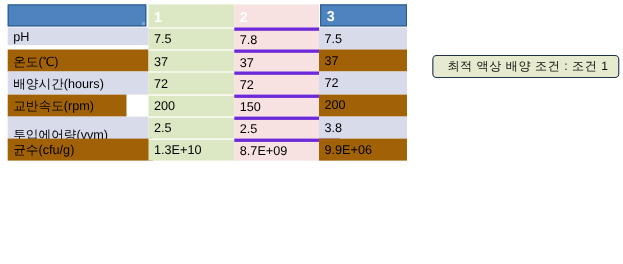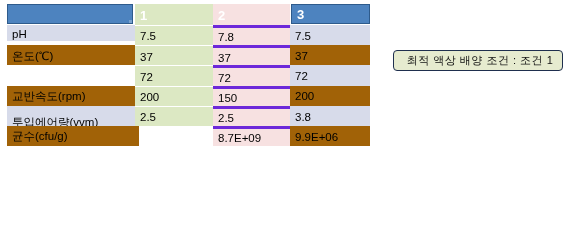--- a/index.html
+++ b/index.html
@@ -50,35 +50,37 @@
     <div class="cell pad bg-a" style="left:0px;top:21px;width:128px;height:16px">pH</div>
     <div class="cell pad bg-g" style="left:128px;top:21px;width:78px;height:20.2px">7.5</div>
     <div class="cell pad bg-p" style="left:206px;top:21px;width:77px;height:20.2px">7.8</div>
     <div class="cell pad bg-a" style="left:283px;top:21px;width:80px;height:20.2px">7.5</div>
 
     <div class="cell pad bg-b" style="left:0px;top:41.2px;width:128px;height:20.2px">온도(℃)</div>
     <div class="cell pad bg-g" style="left:128px;top:41.2px;width:78px;height:20.2px">37</div>
     <div class="cell pad bg-p" style="left:206px;top:41.2px;width:77px;height:20.2px">37</div>
     <div class="cell pad bg-b" style="left:283px;top:41.2px;width:80px;height:20.2px">37</div>
 
+    <div class="cell pad bg-a" style="left:0px;top:61.4px;width:128px;height:20.2px">배양시간(hours)</div>
     <div class="cell pad bg-g" style="left:128px;top:61.4px;width:78px;height:20.2px">72</div>
     <div class="cell pad bg-p" style="left:206px;top:61.4px;width:77px;height:20.2px">72</div>
     <div class="cell pad bg-a" style="left:283px;top:61.4px;width:80px;height:20.2px">72</div>
 
-    <div class="cell pad bg-b" style="left:0px;top:81.6px;width:128px;height:20.2px">교반속도(rpm)</div>
+    <div class="cell pad bg-b" style="left:0px;top:81.6px;width:108px;height:20.2px">교반속도(rpm)</div>
     <div class="cell pad bg-g" style="left:128px;top:81.6px;width:78px;height:20.2px">200</div>
     <div class="cell pad bg-p" style="left:206px;top:81.6px;width:77px;height:20.2px">150</div>
     <div class="cell pad bg-b" style="left:283px;top:81.6px;width:80px;height:20.2px">200</div>
 
     <div class="cell pad bg-a" style="left:0px;top:101.8px;width:128px;height:31px">투입에어량(vvm)</div>
     <div class="cell pad bg-g" style="left:128px;top:101.8px;width:78px;height:20.2px">2.5</div>
     <div class="cell pad bg-p" style="left:206px;top:101.8px;width:77px;height:20.2px">2.5</div>
     <div class="cell pad bg-a" style="left:283px;top:101.8px;width:80px;height:20.2px">3.8</div>
 
     <div class="cell pad bg-b" style="left:0px;top:122px;width:132px;height:20.2px">균수(cfu/g)</div>
+    <div class="cell pad bg-g" style="left:128px;top:122px;width:78px;height:20.2px">1.3E+10</div>
     <div class="cell pad bg-p" style="left:206px;top:122px;width:96px;height:20.2px">8.7E+09</div>
     <div class="cell pad bg-b" style="left:283px;top:122px;width:80px;height:20.2px">9.9E+06</div>
   </div>
 
   <div id="box">
     <span>최적 액상 배양 조건 : 조건 1</span>
   </div>
 </div>
 
 </body></html>

